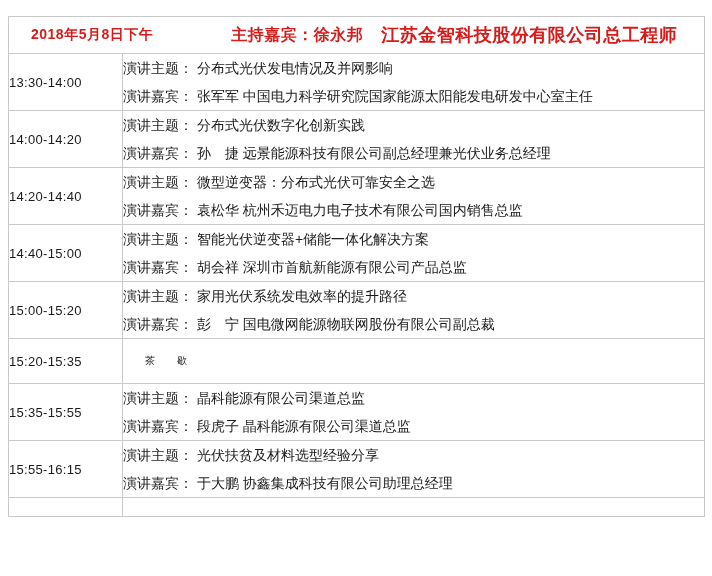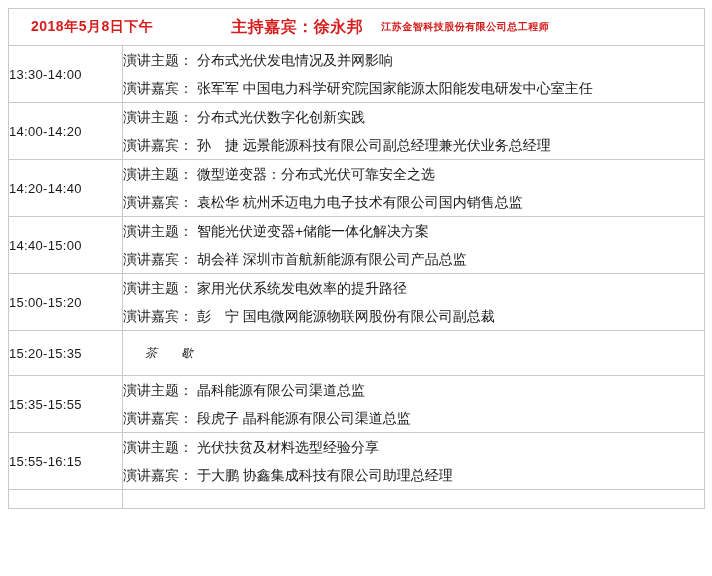--- a/index.html
+++ b/index.html
@@ -12,21 +12,21 @@
     height: 576px;
     font-family: "Liberation Sans", sans-serif;
     overflow: hidden;
   }
   .page {
     position: relative;
     width: 712px;
     height: 512px;
     background: #ffffff;
     box-sizing: border-box;
-    padding: 8px 8px 0 8px;
+    padding: 16px 8px 0 8px;
   }
   table.agenda {
     width: 696px;
     border-collapse: collapse;
     table-layout: fixed;
   }
   table.agenda td {
     border: 1px solid #c9c9c9;
     vertical-align: middle;
     padding: 0;
@@ -53,21 +53,21 @@
   .hdr-host {
     color: #d61b1b;
     font-weight: bold;
     font-size: 16px;
     letter-spacing: 0.5px;
     padding-left: 78px;
   }
   .hdr-host2 {
     color: #d61b1b;
     font-weight: bold;
-    font-size: 10px;
+    font-size: 18px;
     letter-spacing: 0.5px;
     padding-left: 18px;
   }
   .time-cell {
     width: 114px;
     font-size: 13px;
     color: #1a1a1a;
     letter-spacing: 0.3px;
   }
   .content-cell {
@@ -82,25 +82,24 @@
   .line .lbl {
     display: inline-block;
   }
   .line .val {
     display: inline-block;
   }
   .row-break td {
     height: 44px;
   }
   .break-text {
-    font-size: 12px;
+    font-size: 10px;
     color: #1a1a1a;
     letter-spacing: 6px;
     padding-left: 22px;
-    font-style: italic;
   }
   .partial-row td {
     height: 14px;
     border-bottom: none;
   }
 </style>
 </head>
 <body>
 
 <div class="page">

